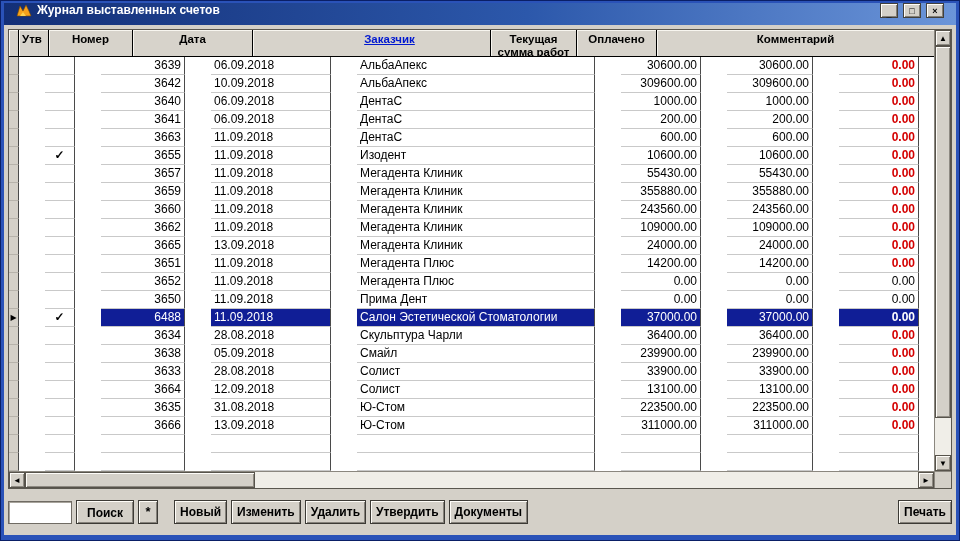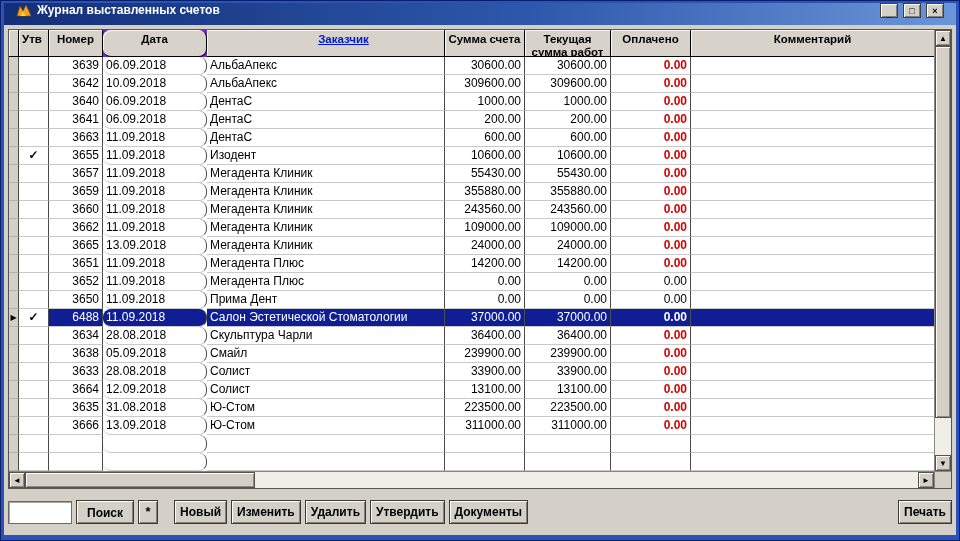--- a/index.html
+++ b/index.html
@@ -49,30 +49,30 @@
     font-weight:bold; font-size:11.5px; line-height:12.5px; color:#000;
     display:flex; justify-content:center; align-items:flex-start;
     padding-top:3px; text-align:center; overflow:hidden; flex:none;
   }
   .hcell.link { color:#0018d0; text-decoration:underline; cursor:pointer;padding-left:36px; }
   .hcell.c-utv { justify-content:flex-start; padding-left:3px; }
   .hcell.c-com { flex:1; border-right:none; }
 
   
   .grid-body { flex:1; overflow:hidden; background:#fff; }
-  .grid-row { display:flex; height:18px; flex:none; }
+  .grid-row { display:flex; height:18px; flex:none;gap:26px; }
   .cell {
     font-size:12px; line-height:17px; color:#000;
     border-right:1px solid #4a4a4a; border-bottom:1px solid #c9c9c9;
     overflow:hidden; white-space:nowrap; padding:0 3px; flex:none; background:#fff;
   }
   .c-ind  { width:10px; }  .cell.c-ind { background:#d4d0c8; border-bottom:1px solid #b7b3ab; padding:0; font-size:8px; text-align:center; line-height:18px; color:#000; }
   .c-utv  { width:30px; }  .cell.c-utv { text-align:center; font-weight:bold; padding:0; }
-  .c-num  { width:54px; }  .cell.c-num { text-align:right; }
-  .c-date { width:104px;border-radius:8px; }
+  .c-num  { width:84px; }  .cell.c-num { text-align:right; }
+  .c-date { width:120px; }
   .c-cust { width:238px; }
   .c-amt  { width:80px; }  .cell.c-amt { text-align:right; }
   .c-cur  { width:86px; }  .cell.c-cur { text-align:right; }
   .c-paid { width:80px; }  .cell.c-paid { text-align:right; }
   .c-com  { flex:1;text-align:right; } .cell.c-com { border-right:none; }
 
   .cell.paid-red { color:#d40000; font-weight:bold; }
   .cell.paid-black { color:#000; }
 
   .grid-row.selected .cell { background:#101e96; color:#fff; }
@@ -146,21 +146,20 @@
     <div class="grid-wrap">
       <div class="grid-main">
         <div class="grid-table">
 
           <div class="grid-header">
             <div class="hcell c-ind"></div>
             <div class="hcell c-utv">Утв</div>
             <div class="hcell c-num">Номер</div>
             <div class="hcell c-date">Дата</div>
             <div class="hcell c-cust link">Заказчик</div>
-            <div class="hcell c-amt">Сумма счета</div>
             <div class="hcell c-cur">Текущая сумма работ</div>
             <div class="hcell c-paid">Оплачено</div>
             <div class="hcell c-com">Комментарий</div>
           </div>
 
           <div class="grid-body">
               <div class="grid-row">
                 <div class="cell c-ind"></div>
                 <div class="cell c-utv"></div>
                 <div class="cell c-num">3639</div>

